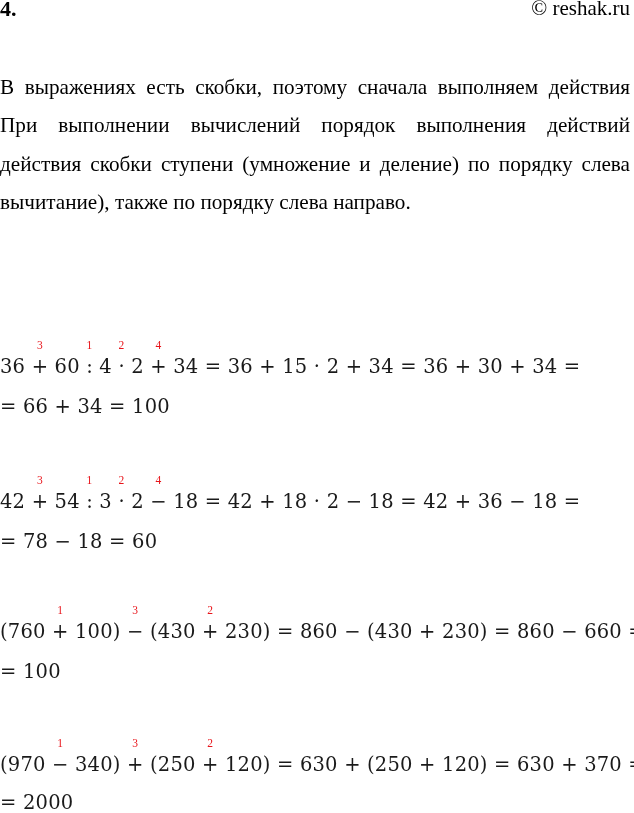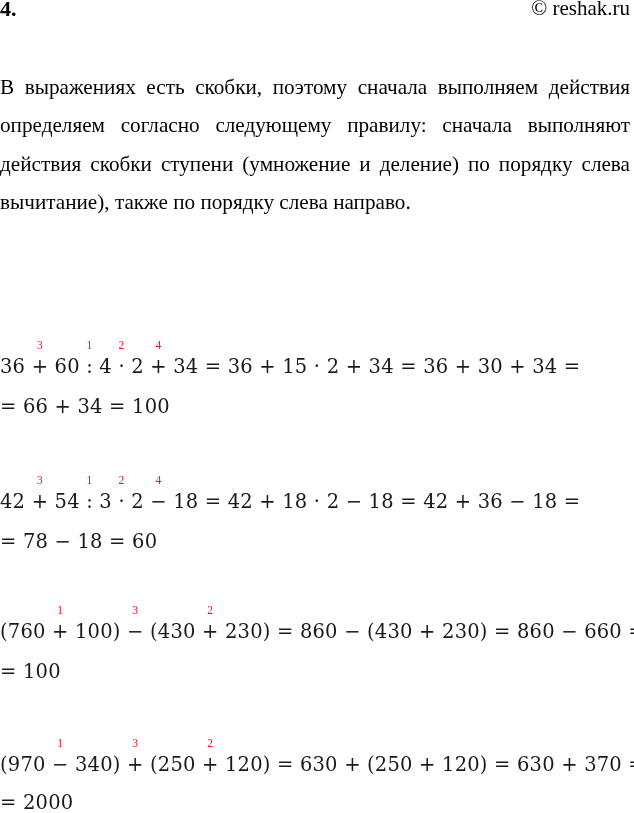--- a/index.html
+++ b/index.html
@@ -48,21 +48,21 @@
 <div class="header">
   <span class="task-number">4.</span>
   <span class="copyright">© reshak.ru</span>
 </div>
 
 <div class="para" id="p1">
   <span class="line justify">В выражениях есть скобки, поэтому сначала выполняем действия</span>
 </div>
 
 <div class="para" id="p2">
-  <span class="line justify">определяем согласно следующему правилу: сначала выполняют</span>
+  <span class="line justify">При выполнении вычислений порядок выполнения действий</span>
   <span class="line justify">действия скобки ступени (умножение и деление) по порядку слева</span>
   <span class="line">вычитание), также по порядку слева направо.</span>
 </div>
 
 <div class="eq-block" style="top:355px;">
   <div class="eq-line l1" style="top:0;"><span class="tok" style="white-space: pre;">36 </span><span class="tok" style="white-space: pre;">+<span class="step" style="color: rgb(232, 20, 26);">3</span></span><span class="tok" style="white-space: pre;"> 60 </span><span class="tok" style="white-space: pre;">:<span class="step" style="color: rgb(232, 20, 26);">1</span></span><span class="tok" style="white-space: pre;"> 4 </span><span class="tok" style="white-space: pre;">·<span class="step" style="color: rgb(232, 20, 26);">2</span></span><span class="tok" style="white-space: pre;"> 2 </span><span class="tok" style="white-space: pre;">+<span class="step" style="color: rgb(232, 20, 26);">4</span></span><span class="tok" style="white-space: pre;"> 34 = 36 + 15 · 2 + 34 = 36 + 30 + 34 =</span></div>
   <div class="eq-line" style="top:40px;">= 66 + 34 = 100</div>
 </div>
 
 <div class="eq-block" style="top:490px;">

